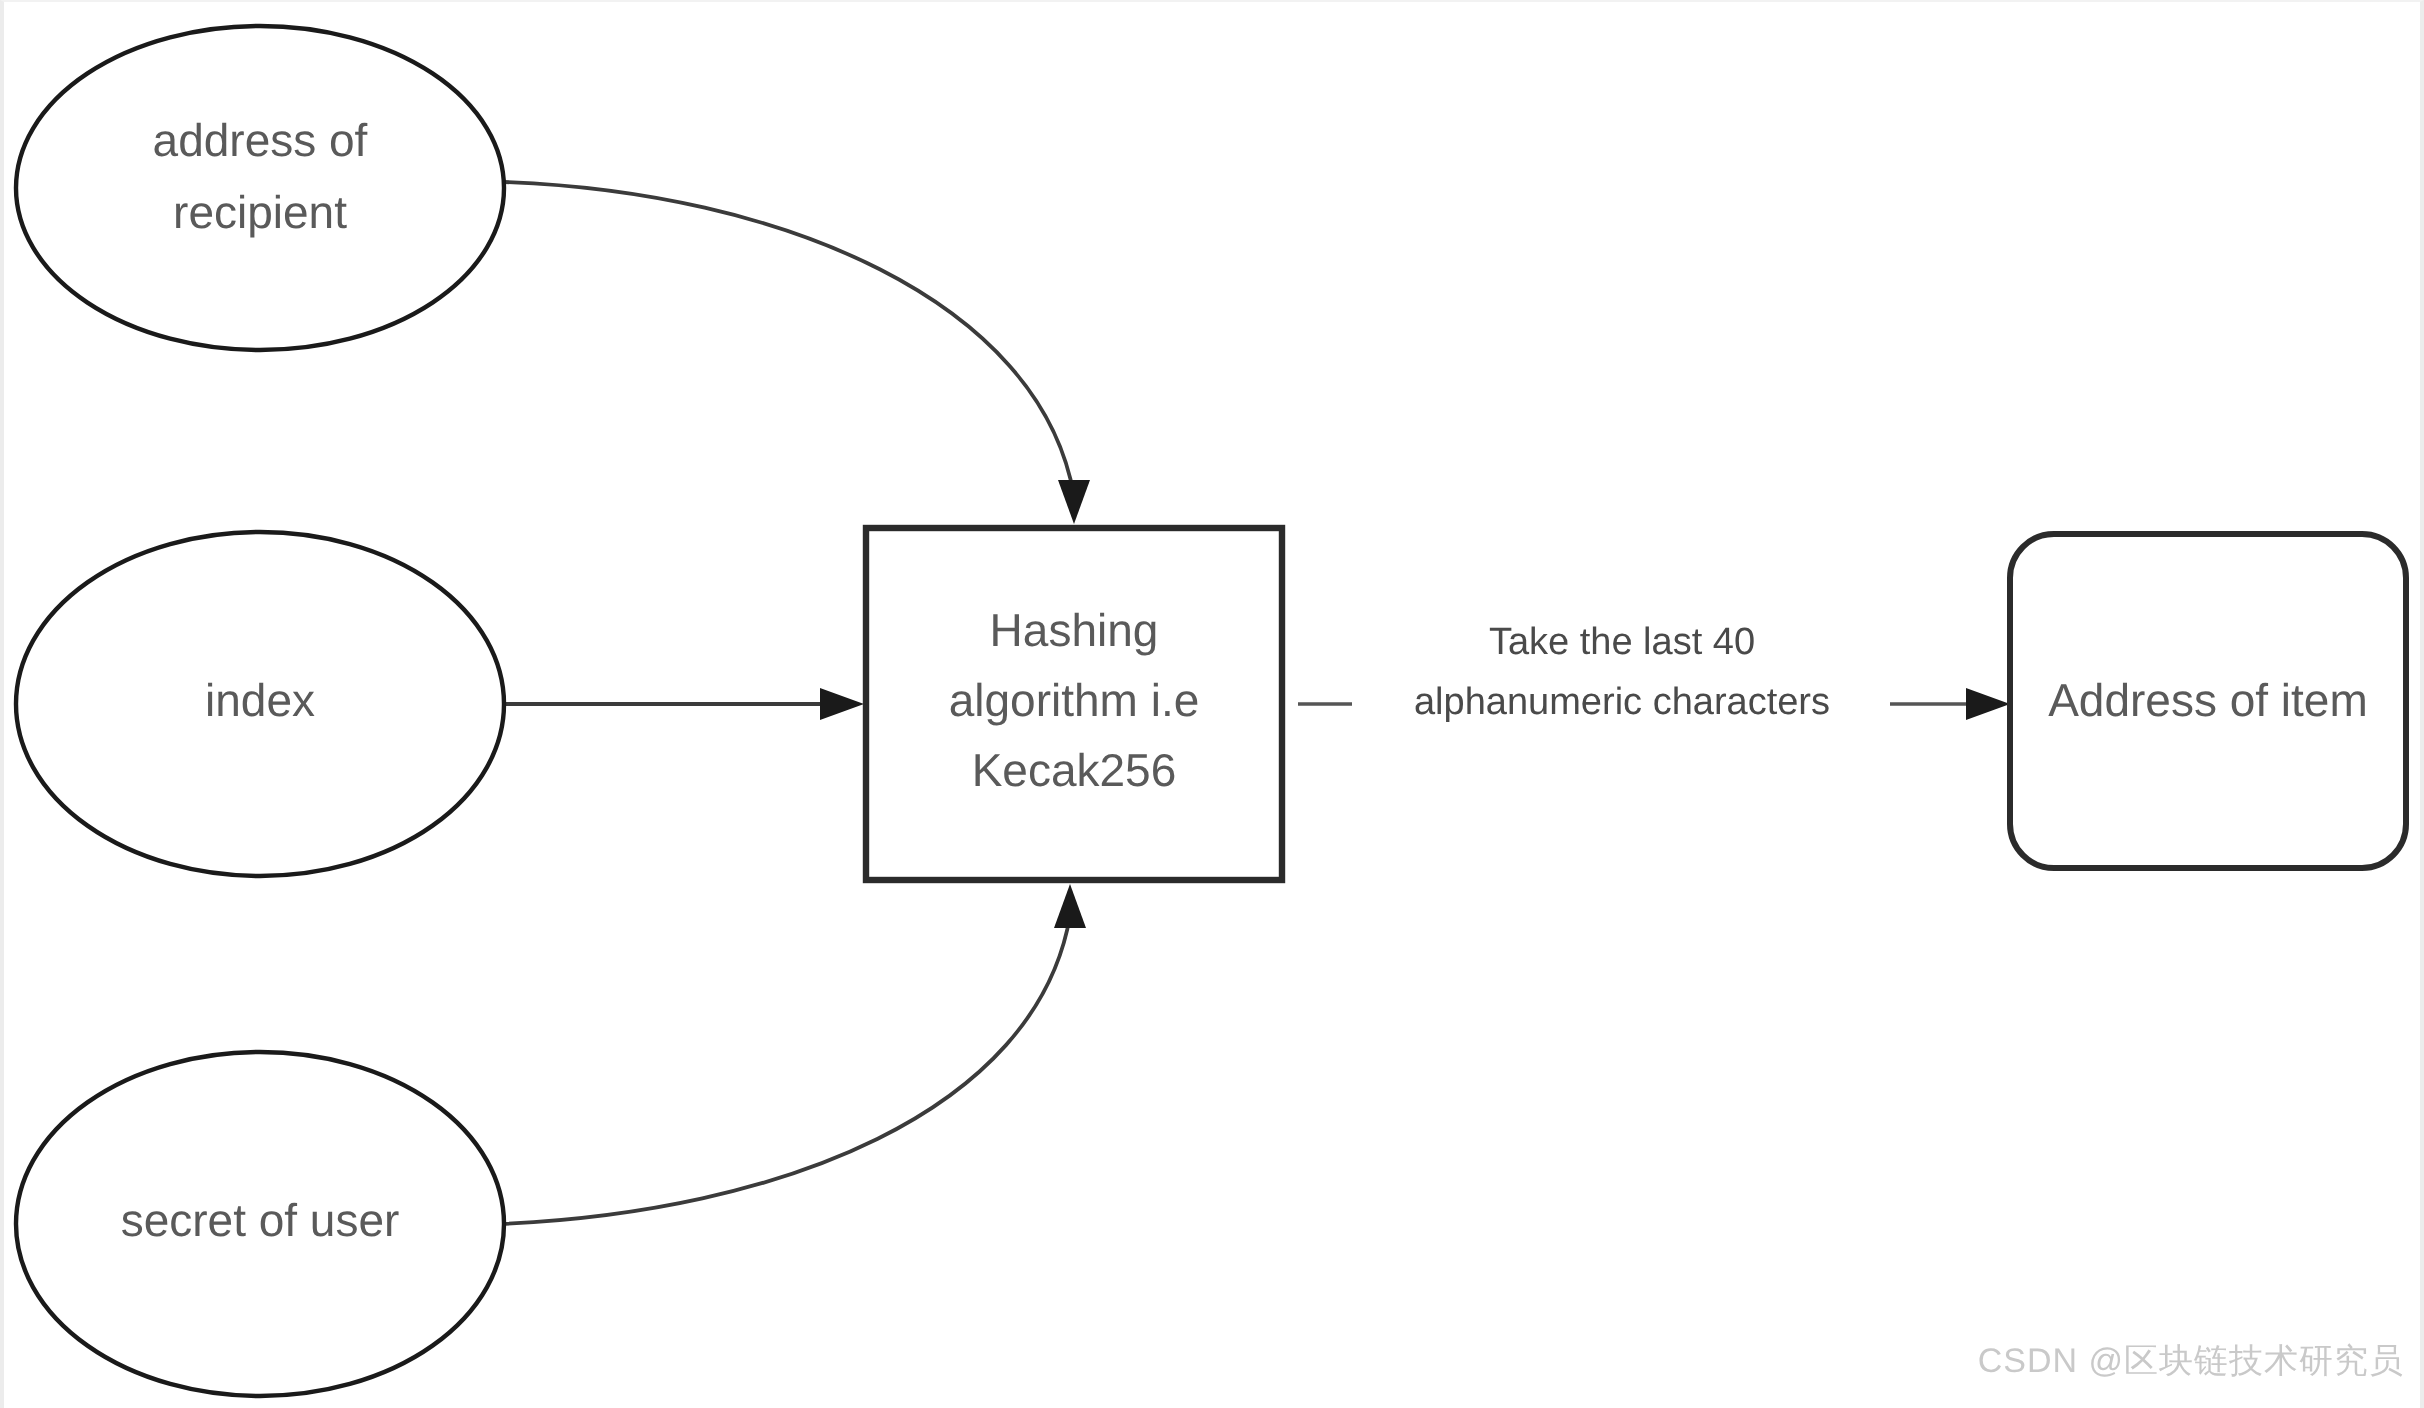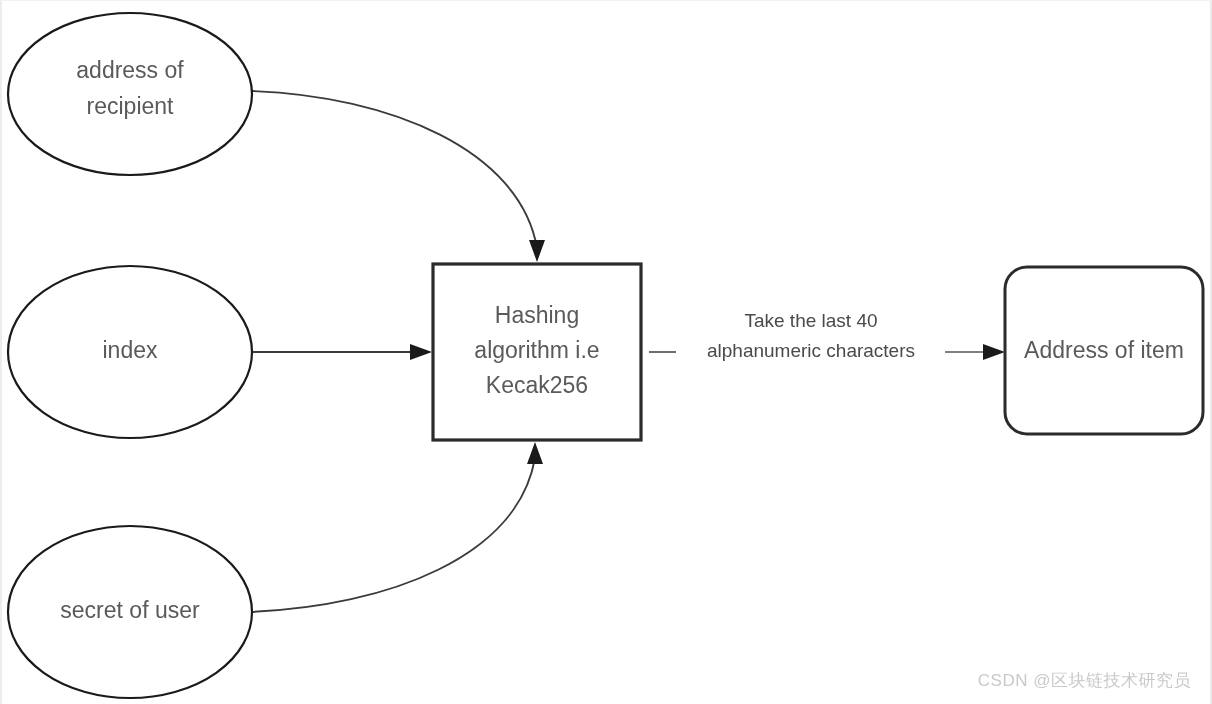--- a/index.html
+++ b/index.html
@@ -73,21 +73,21 @@
   }
   .edge-label {
     fill: #4a4a4a;
     font-family: "Liberation Sans", sans-serif;
     font-size: 19px;
     text-anchor: middle;
     dominant-baseline: middle;
   }
   .watermark {
     position: absolute;
-    right: 21px;
+    right: 10px;
     bottom: 12px;
     font-family: "Liberation Sans", sans-serif;
     font-size: 17px;
     color: #c9c9c9;
     letter-spacing: 0.5px;
     white-space: nowrap;
     user-select: none;
   }
 </style>
 </head>

